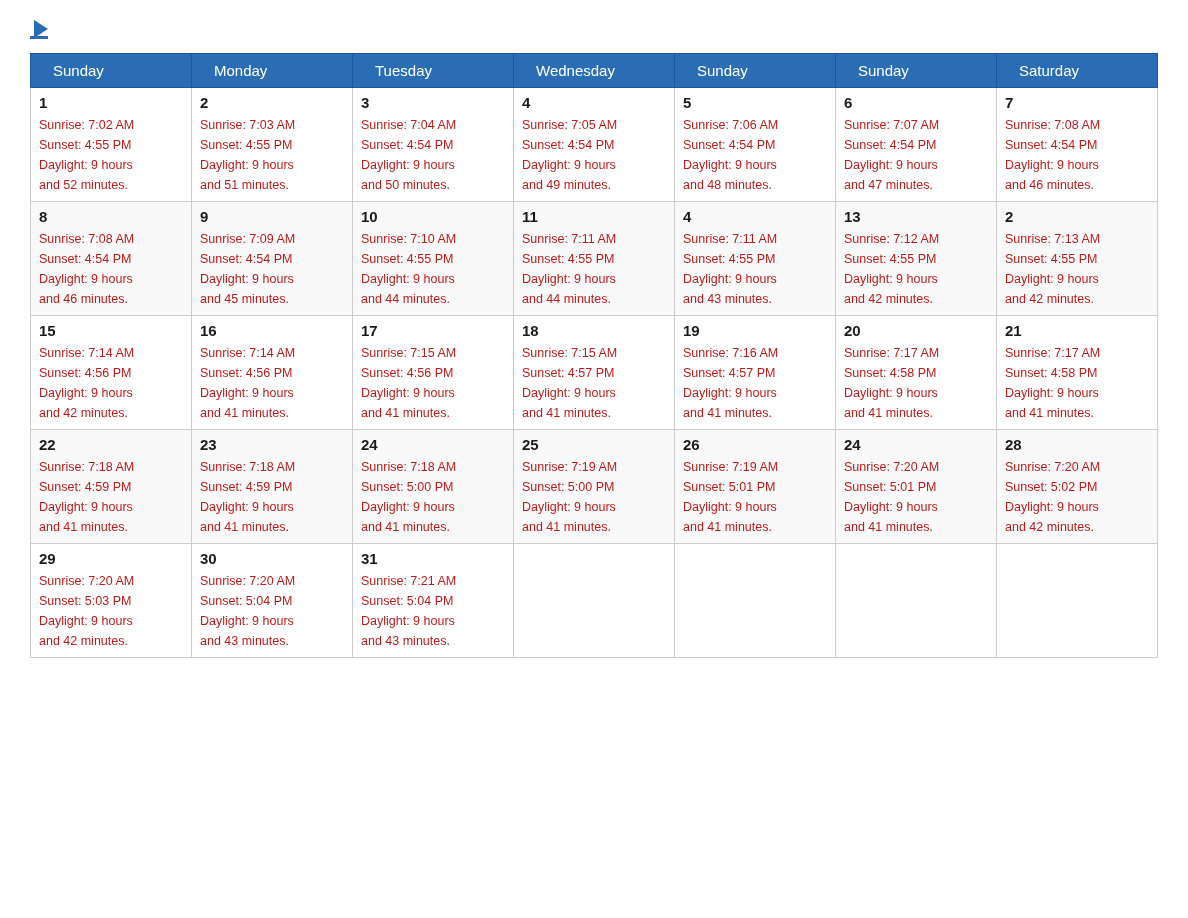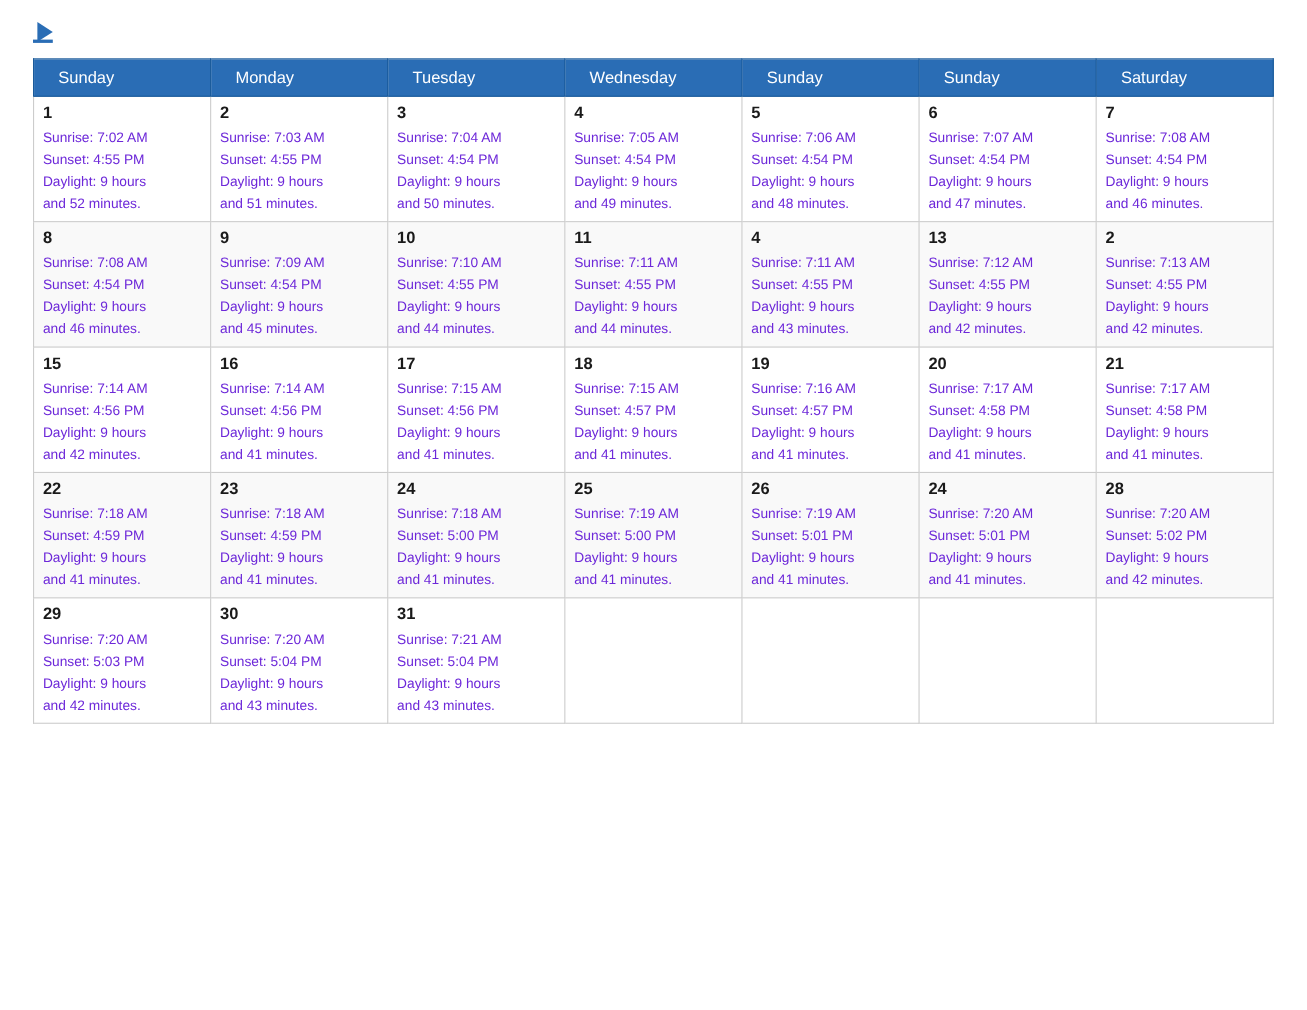--- a/index.html
+++ b/index.html
@@ -59,21 +59,21 @@
     }
     .day-number {
       font-size: 15px;
       font-weight: bold;
       color: #1a1a1a;
       margin-bottom: 4px;
       display: block;
     }
     .day-info {
       font-size: 12.5px;
-      color: #6d28d9;
+      color: #b91c1c;
       line-height: 1.6;
     }
     .empty-cell {
       background: #fff !important;
     }
     .logo-wrapper {
       display: flex;
       flex-direction: row;
       align-items: center;
     }

